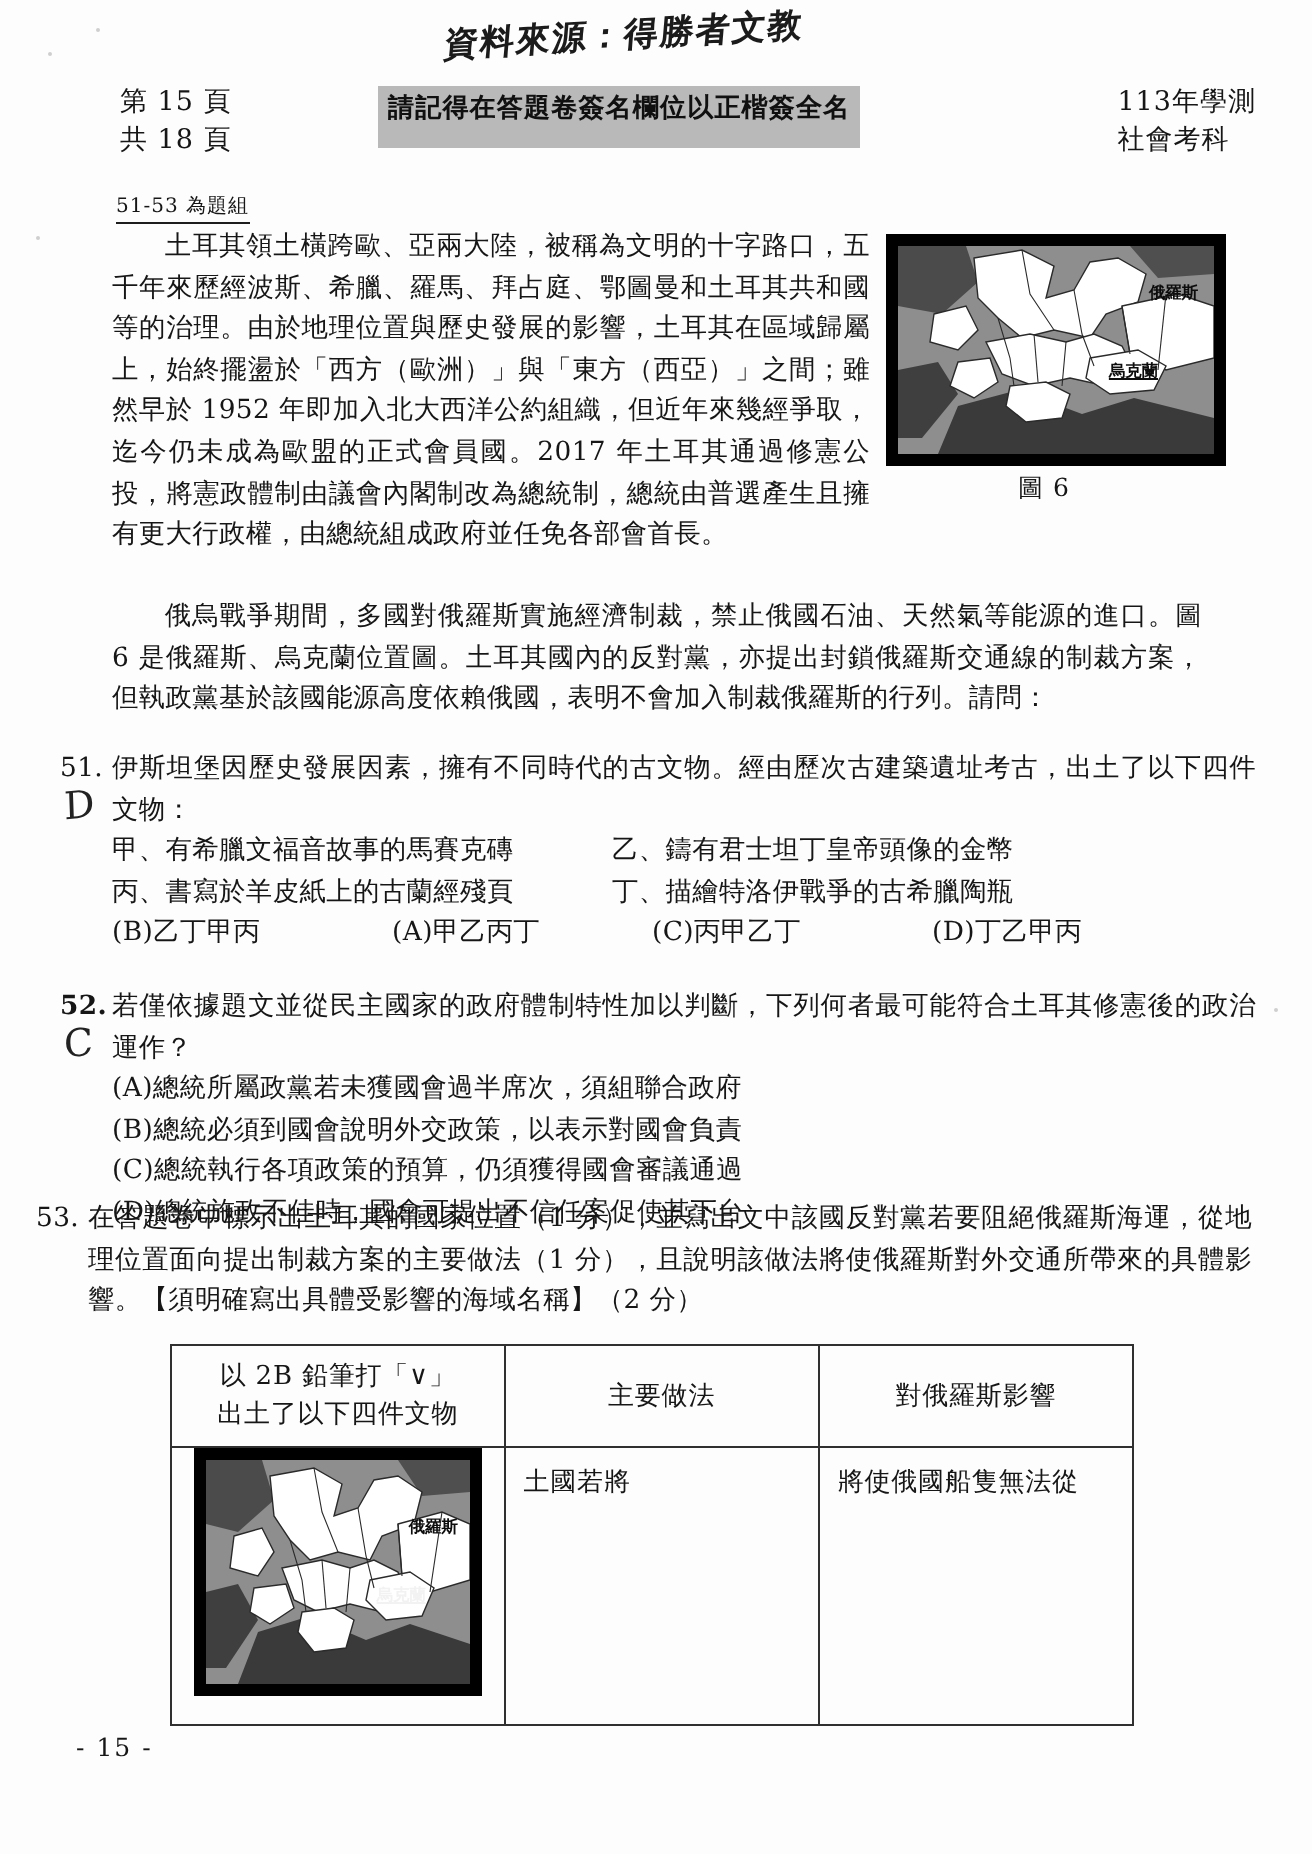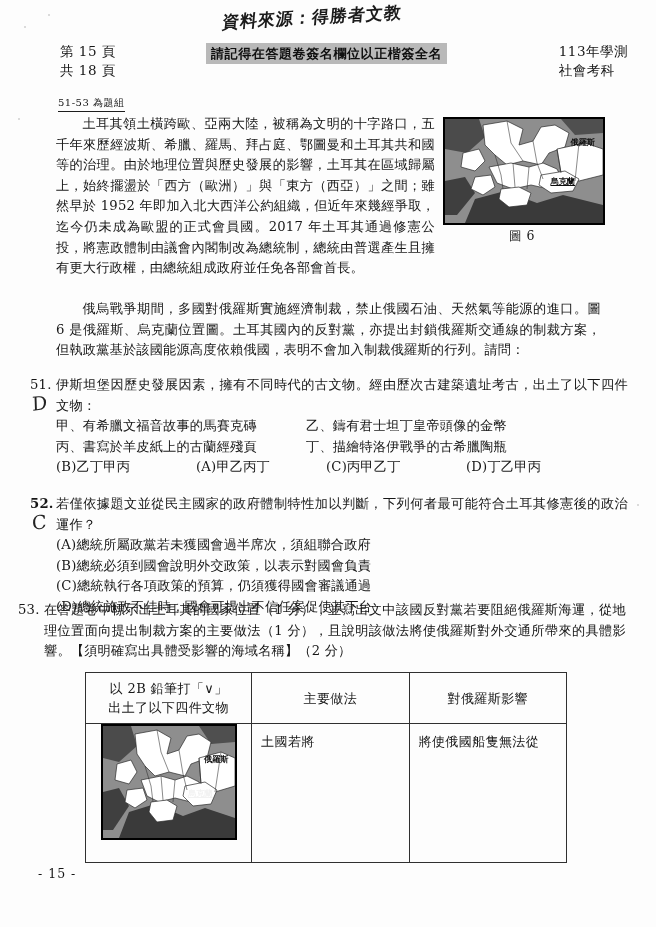--- a/index.html
+++ b/index.html
@@ -39,27 +39,27 @@
   .hdr-left {
     position: absolute;
     left: 60px;
     top: 42px;
     font-size: 13.5px;
     line-height: 19px;
     letter-spacing: 0.5px;
   }
   .hdr-banner {
     position: absolute;
-    left: 206px;
+    left: 189px;
     top: 43px;
     background: #b9b9b9;
     color: #101010;
     font-size: 13px;
     letter-spacing: 0.6px;
-    padding: 2px 5px 1px 5px;
+    padding: 2px 5px 11px 5px;
     white-space: nowrap;
     font-weight: 600;
   }
   .hdr-right {
     position: absolute;
     right: 28px;
     top: 42px;
     font-size: 13.5px;
     line-height: 19px;
     letter-spacing: 0.5px;
@@ -104,21 +104,21 @@
     margin: 3px 0 2px 8px;
     shape-outside: margin-box;
   }
 
   
   .map-box {
     position: relative;
     width: 158px;
     height: 104px;
     background: #a16207;
-    border: 2px solid #000000;
+    border: 6px solid #000000;
     overflow: hidden;
   }
   .map-box.small {
     width: 132px;
     height: 112px;
   }
   .map-svg { display: block; width: 100%; height: 100%; }
   .fig-caption {
     text-align: center;
     font-size: 12.5px;

